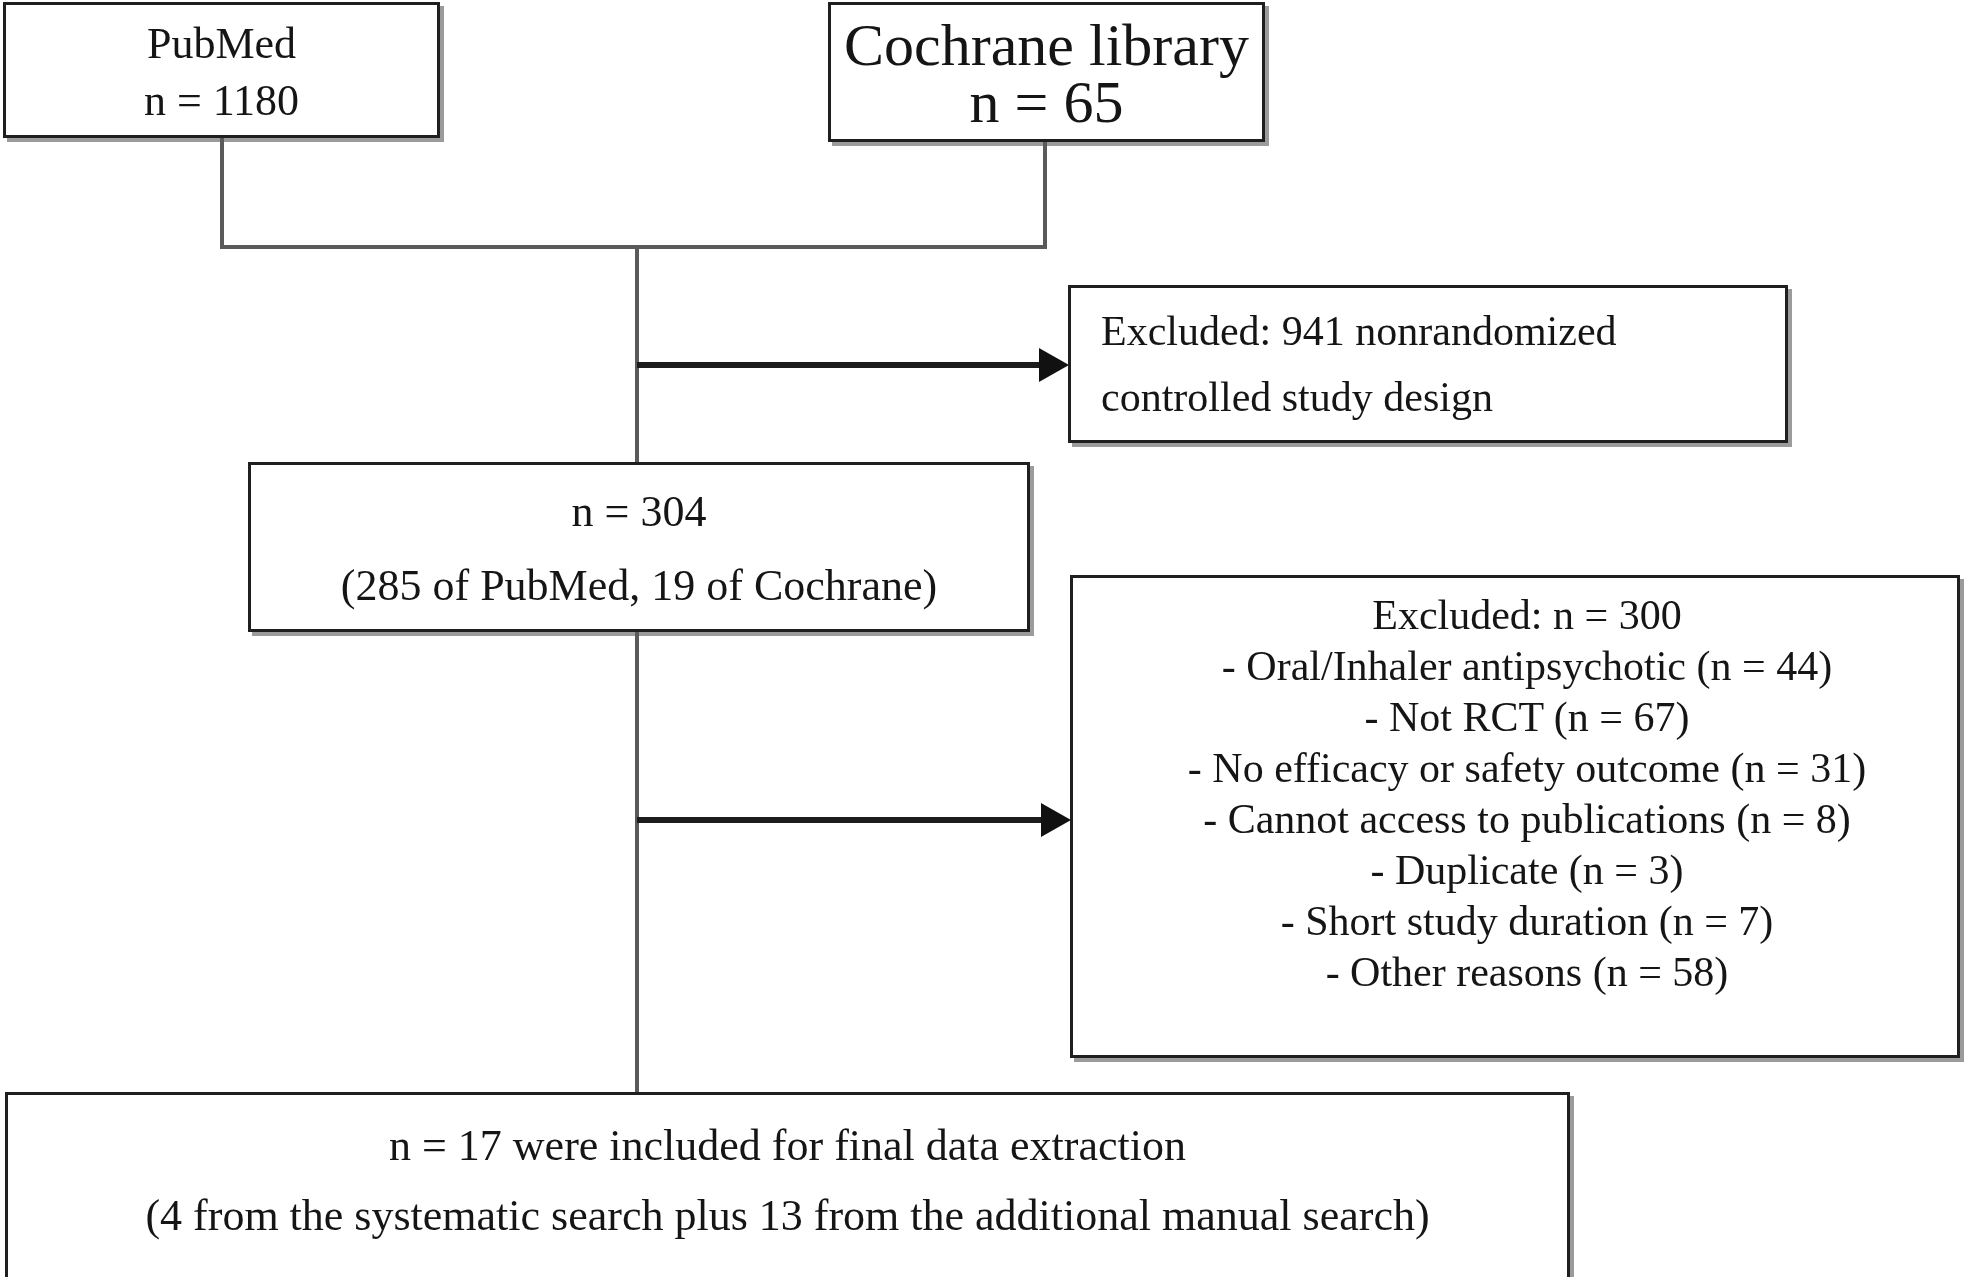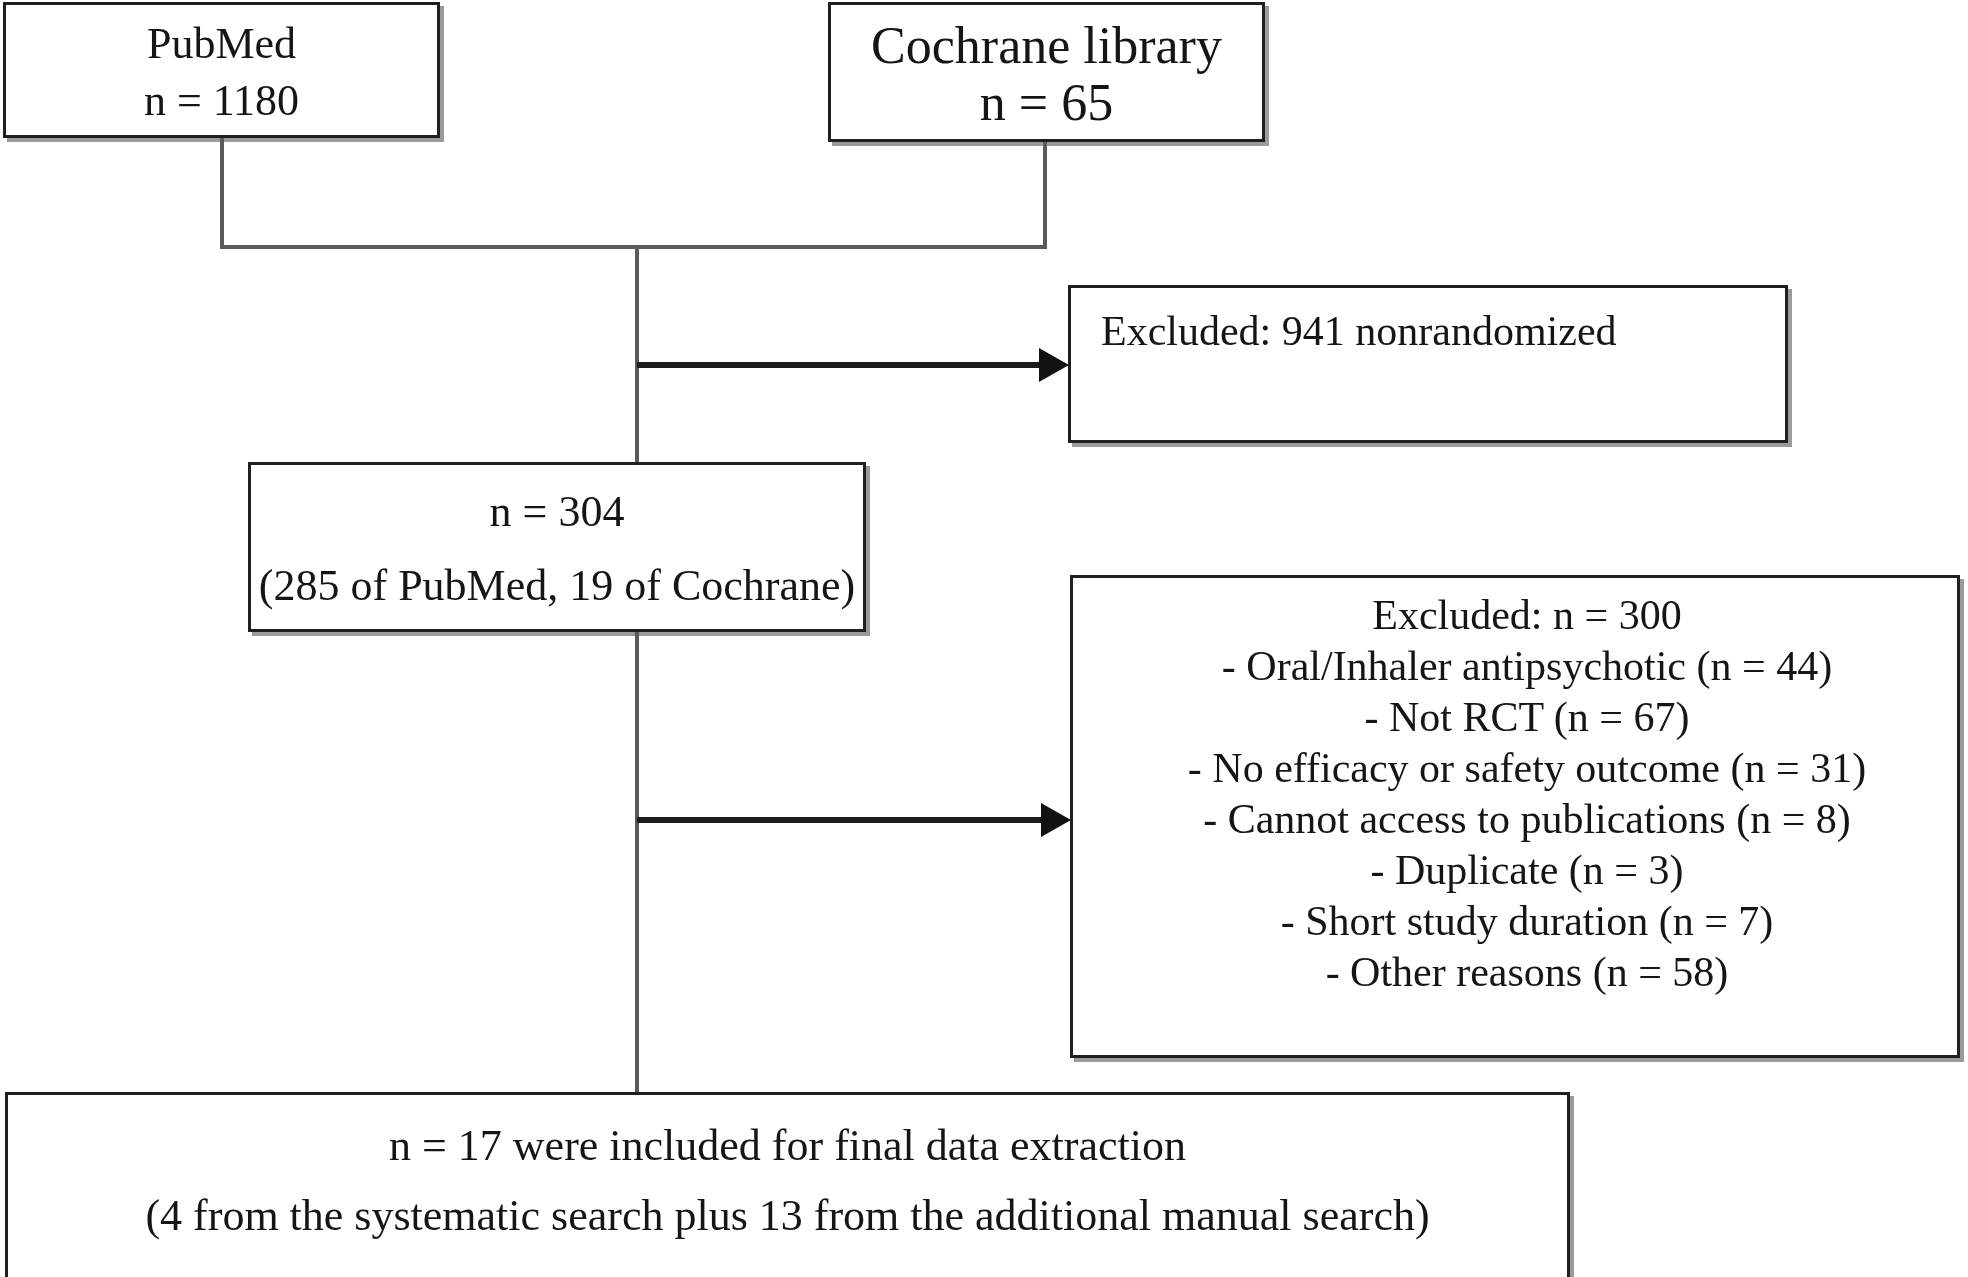--- a/index.html
+++ b/index.html
@@ -21,27 +21,27 @@
     box-sizing: border-box;
     background: #ffffff;
     border: 3px solid #1f1f1f;
     box-shadow: 4px 4px 0 #9b9b9b;
   }
   .centered { text-align: center; }
   .box .ln { white-space: nowrap; }
 
   
   .box-pubmed   { left: 3px;   top: 2px; width: 437px; height: 136px; font-size: 44px; line-height: 57px; padding-top: 10px; }
-  .box-cochrane { left: 828px; top: 2px; width: 437px; height: 140px; font-size: 52px; line-height: 57px; padding-top: 12px; }
+  .box-cochrane { left: 828px; top: 2px; width: 437px; height: 140px; font-size: 60px; line-height: 57px; padding-top: 12px; }
 
   
   .box-excluded1 { left: 1068px; top: 285px; width: 720px; height: 158px; font-size: 42px; line-height: 66px; padding: 10px 14px 9px 30px; text-align: left; }
 
   
-  .box-screened { left: 248px; top: 462px; width: 618px; height: 170px; font-size: 44px; line-height: 74px; padding-top: 10px; }
+  .box-screened { left: 248px; top: 462px; width: 782px; height: 170px; font-size: 44px; line-height: 74px; padding-top: 10px; }
 
   
   .box-excluded2 { left: 1070px; top: 575px; width: 890px; height: 483px; font-size: 42px; line-height: 51px; padding: 12px 10px 0 34px; text-align: center; }
 
   
   .box-final { left: 5px; top: 1092px; width: 1565px; height: 220px; font-size: 44px; line-height: 70px; padding-top: 16px; }
 
   
   .line {
     position: absolute;
@@ -79,20 +79,21 @@
   <div class="line" style="left:1043px; top:142px; width:4px; height:105px;"></div>
   <div class="line" style="left:220px; top:245px; width:827px; height:4px;"></div>
 
   <div class="line" style="left:635px; top:245px; width:4px; height:217px;"></div>
 
   <div class="arrow-line" style="left:637px; top:362px; width:402px; height:6px;"></div>
   <div class="arrowhead" style="left:1039px; top:348px;"></div>
 
   <div class="box box-excluded1">
     <div class="ln">Excluded: 941 nonrandomized</div>
+    <div class="ln">controlled study design</div>
   </div>
 
   <div class="box box-screened centered">
     <div class="ln">n = 304</div>
     <div class="ln">(285 of PubMed, 19 of Cochrane)</div>
   </div>
 
   <div class="line" style="left:635px; top:632px; width:4px; height:460px;"></div>
 
   <div class="arrow-line" style="left:637px; top:817px; width:404px; height:6px;"></div>

